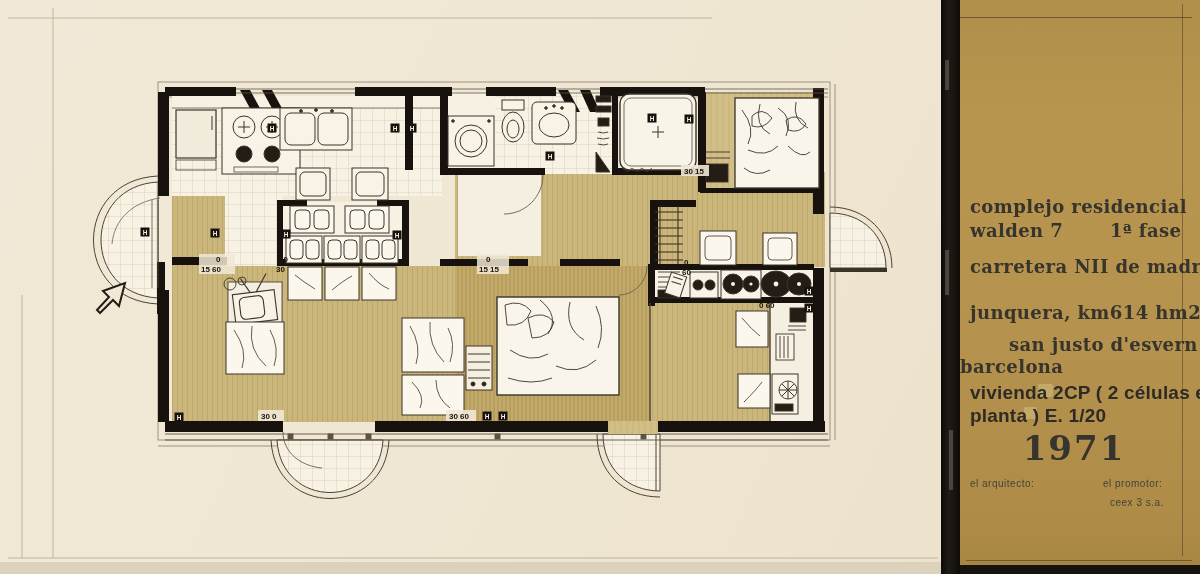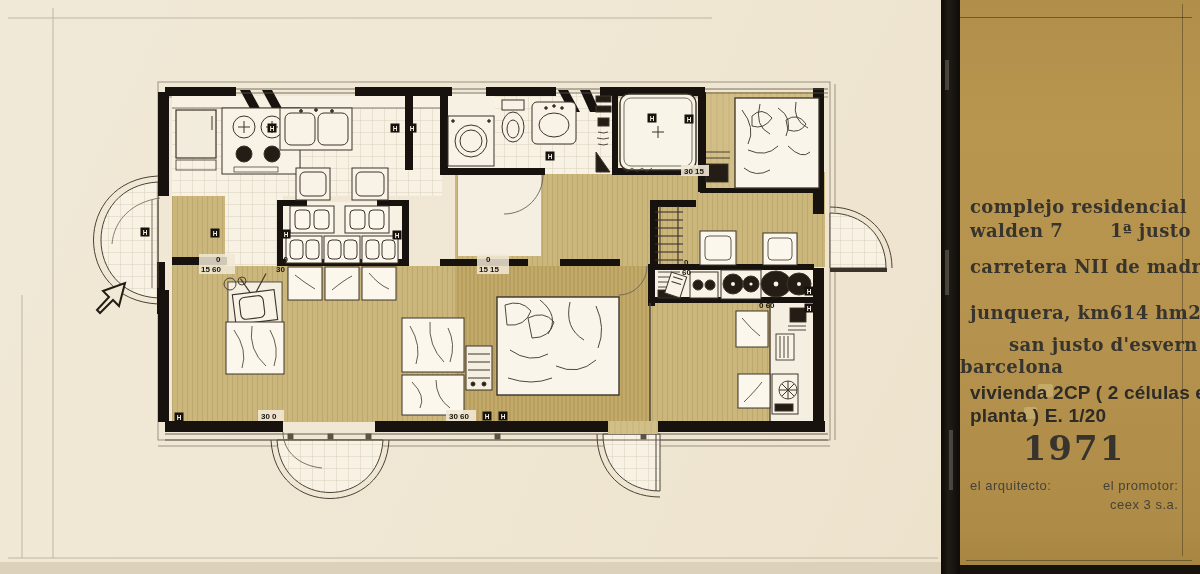--- a/index.html
+++ b/index.html
@@ -13,21 +13,21 @@
   .panel{position:absolute;left:960px;top:0;width:240px;height:574px;
          background:linear-gradient(180deg,#b08f4b 0%,#b8964f 22%,#b5934e 58%,#ae8c47 92%,#a58442 100%);}
   .panel-bottom{position:absolute;left:0;bottom:0;width:100%;height:9px;background:#16120d;}
   .rule-top{position:absolute;left:0;top:17px;width:232px;height:0;border-top:1px solid rgba(55,45,25,.55);}
   .rule-bottom{position:absolute;left:6px;top:560px;width:226px;height:0;border-top:1px solid rgba(55,45,25,.5);}
   .rule-right{position:absolute;left:222px;top:4px;width:1px;height:552px;background:rgba(55,45,25,.45);}
   .ptxt{position:absolute;color:#37342e;white-space:nowrap;}
   .serif{font-family:"DejaVu Serif","Liberation Serif",serif;font-weight:700;font-size:18px;letter-spacing:.4px;}
   .sans{font-family:"Liberation Sans",sans-serif;font-weight:700;font-size:19px;letter-spacing:.2px;color:#2e2b26;}
   .year{font-family:"DejaVu Serif","Liberation Serif",serif;font-weight:700;font-size:34px;letter-spacing:2px;}
-  .cred{font-size:13px;font-weight:400;color:#46423a;letter-spacing:.5px;}
+  .cred{font-size:10px;font-weight:400;color:#46423a;letter-spacing:.5px;}
   .patch{position:absolute;background:#c8b070;border-radius:2px;opacity:.8;}
   svg{position:absolute;left:0;top:0;}
 </style>
 </head>
 <body>
 
 <div class="stage">
 
   <svg width="1200" height="574" viewBox="0 0 1200 574">
     <defs>
@@ -509,21 +509,21 @@
     <div class="streak" style="top:430px;height:60px;left:8px;"></div>
   </div>
 
   <div class="panel">
     <div class="rule-top"></div>
     <div class="rule-right"></div>
     <div class="rule-bottom"></div>
 
     <div class="ptxt serif" style="left:10px;top:196px;">complejo residencial</div>
     <div class="ptxt serif" style="left:10px;top:220px;">walden 7</div>
-    <div class="ptxt serif" style="left:150px;top:220px;">1ª justo</div>
+    <div class="ptxt serif" style="left:150px;top:220px;">1ª fase</div>
 
     <div class="ptxt serif" style="left:10px;top:256px;">carretera NII de madrid</div>
     <div class="ptxt serif" style="left:10px;top:302px;">junquera, km614  hm2.</div>
 
     <div class="ptxt serif" style="left:10px;top:334px;margin-left:39px;">san justo d'esvern</div>
     <div class="ptxt serif" style="left:0;top:356px;">barcelona</div>
 
     <div class="patch" style="left:78px;top:384px;width:15px;height:13px;"></div>
     <div class="patch" style="left:64px;top:407px;width:13px;height:12px;"></div>
     <div class="ptxt sans" style="left:10px;top:382px;">vivienda   2CP ( 2 células en</div>

